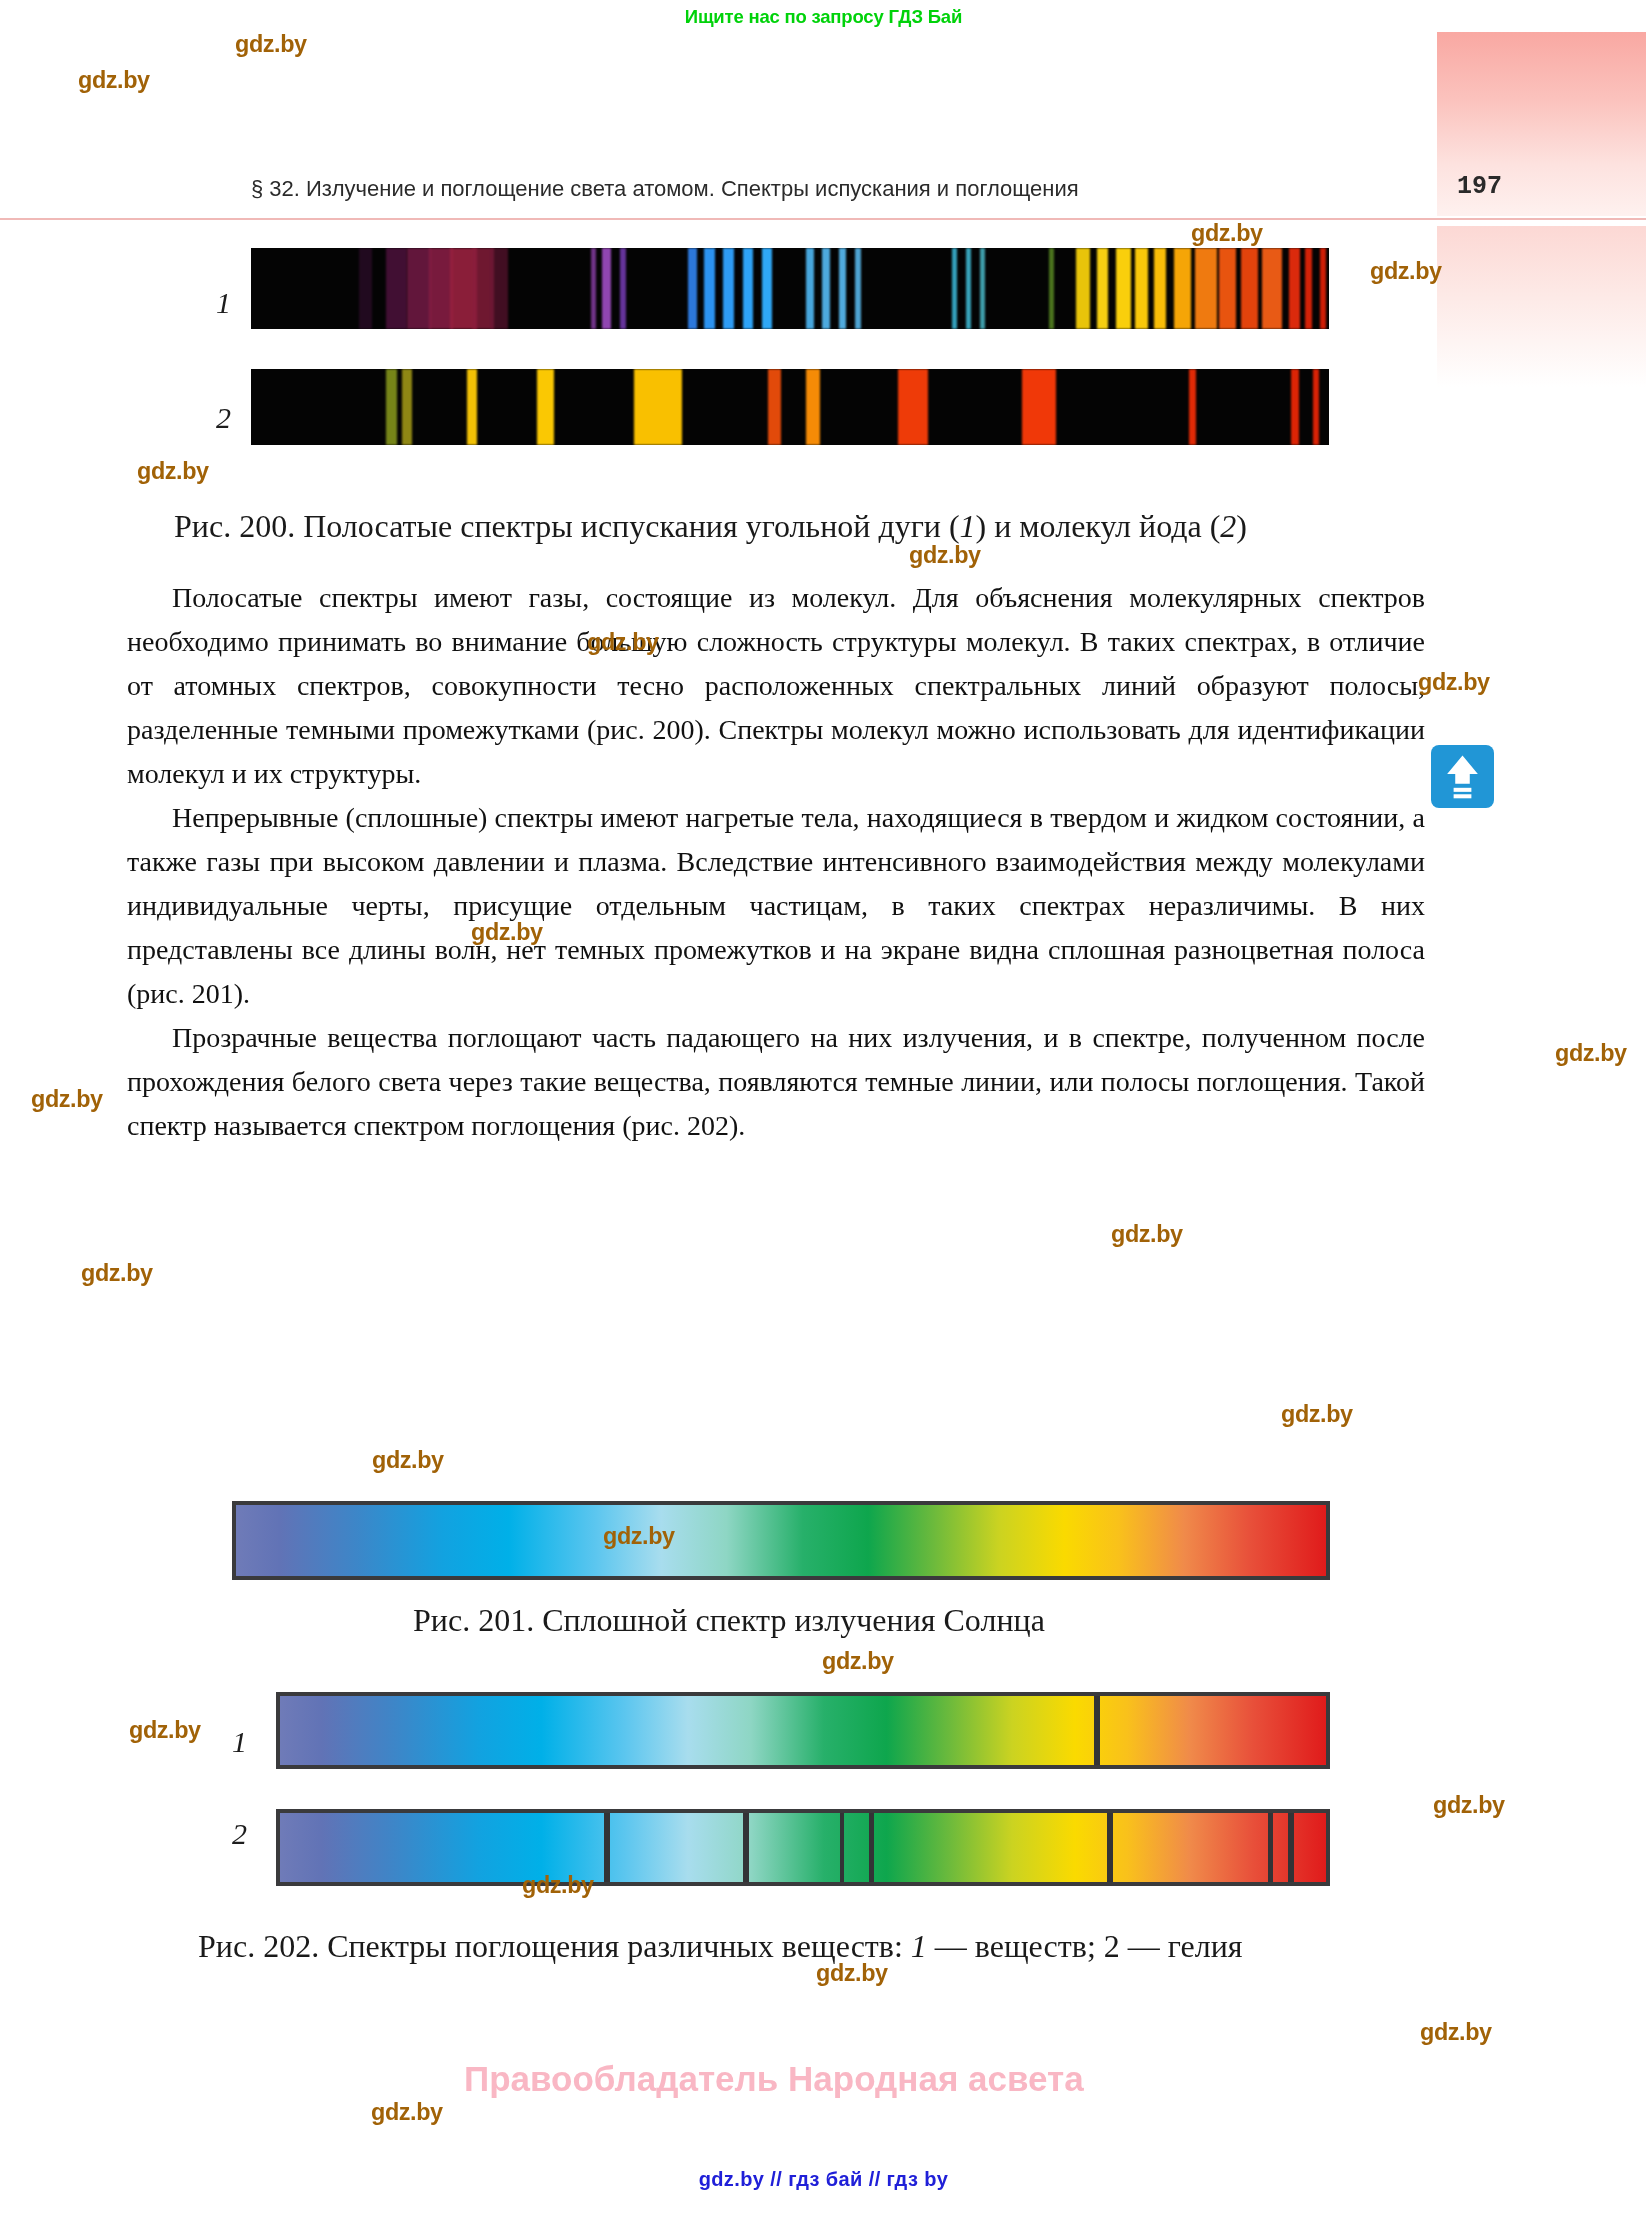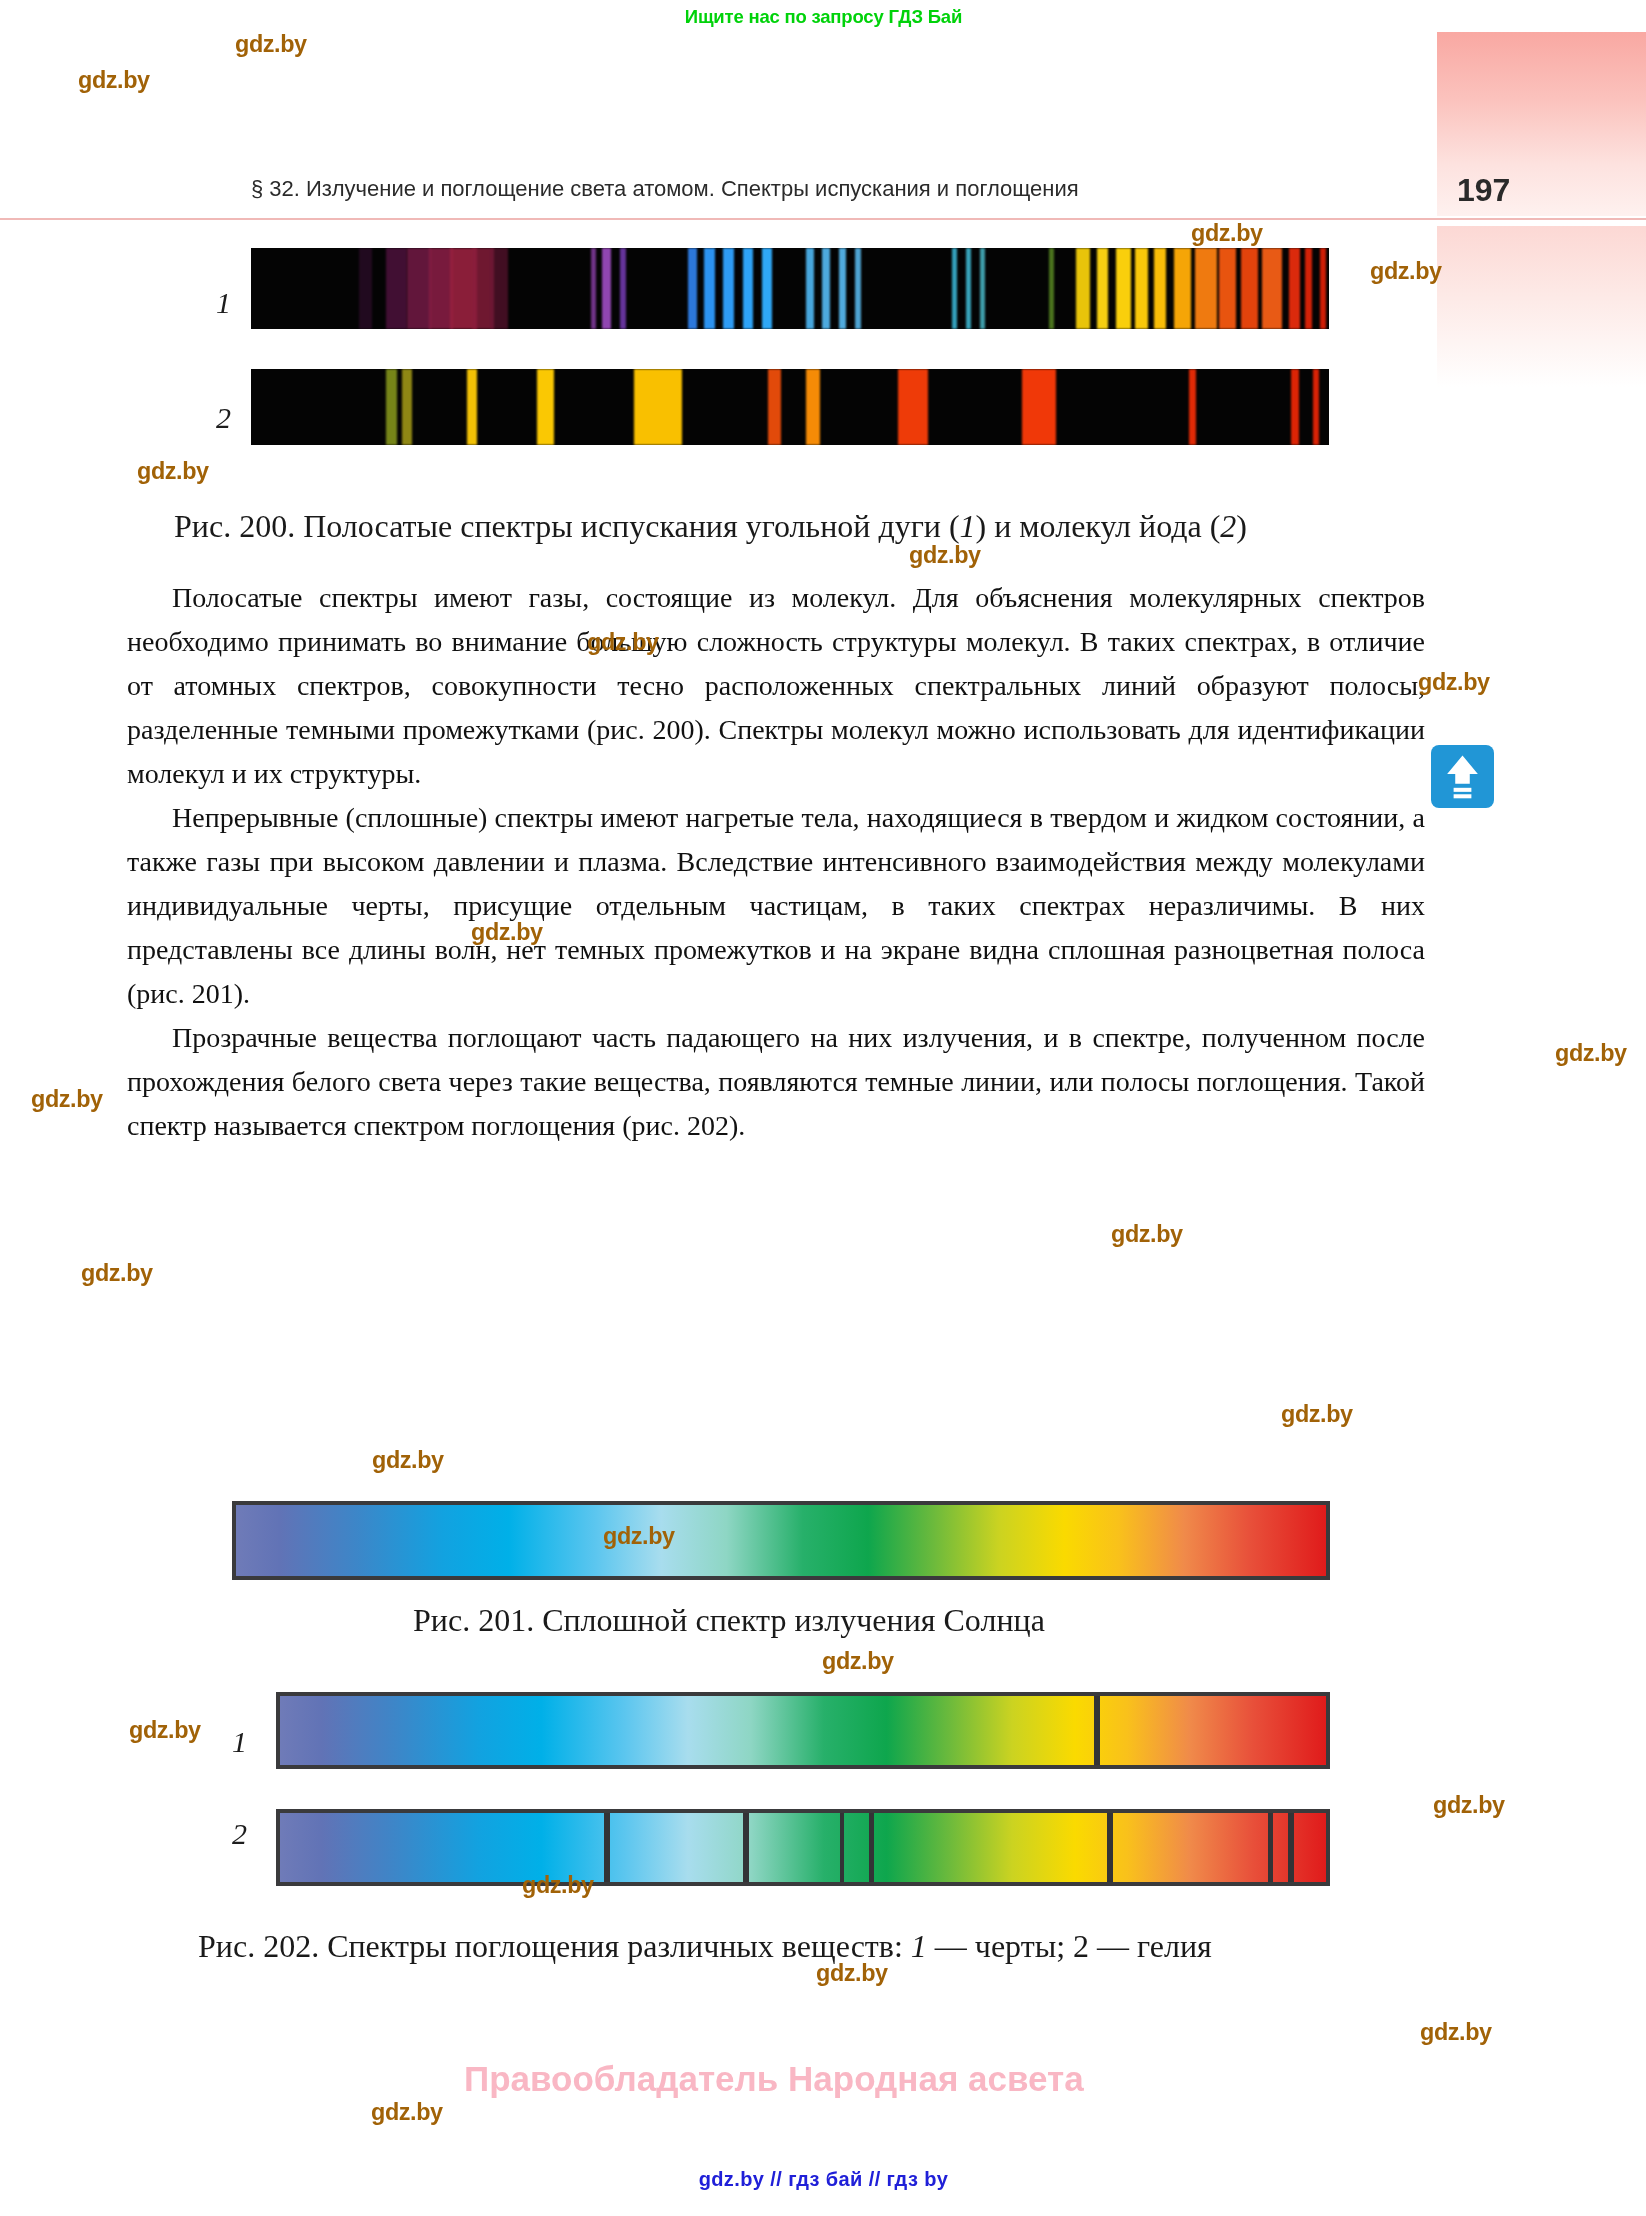--- a/index.html
+++ b/index.html
@@ -54,23 +54,23 @@
     left: 1437px;
     top: 226px;
     width: 210px;
     height: 161px;
     background: linear-gradient(180deg, #fcd8d4 0%, #fdeae7 45%, #ffffff 100%);
   }
   #page-number {
     position: absolute;
     left: 1457px;
     top: 172px;
-    font-family: Liberation Sans, sans-serif;
-    font-weight: 700;
-    font-size: 32px;
+    font-family: Liberation Mono, monospace;
+    font-weight: 700;
+    font-size: 25px;
     color: #2a2a2a;
   }
 
   
   #running-head {
     position: absolute;
     left: 251px;
     top: 176px;
     font-family: "Liberation Sans", sans-serif;
     font-size: 22px;
@@ -326,21 +326,21 @@
 <div class="abs-band" id="abs-band-2" style="left:276px; top:1809px; width:1054px; height:77px;">
     <div class="abs-line" style="left: 31%; width: 0.55%;"></div>
     <div class="abs-line" style="left: 44.3%; width: 0.55%;"></div>
     <div class="abs-line" style="left: 53.5%; width: 0.45%;"></div>
     <div class="abs-line" style="left: 56.3%; width: 0.5%;"></div>
     <div class="abs-line" style="left: 79.1%; width: 0.55%;"></div>
     <div class="abs-line" style="left: 94.5%; width: 0.45%;"></div>
     <div class="abs-line" style="left: 96.4%; width: 0.5%;"></div>
   </div>
 
-<div class="caption" style="left:198px; top:1928px;"><span>Рис. 202. Спектры поглощения различных веществ: </span><i>1</i><span> — черты; </span><span>2</span><span> — гелия</span></div>
+<div class="caption" style="left:198px; top:1928px;"><span>Рис. 202. Спектры поглощения различных веществ: </span><i>1</i><span> — веществ; </span><span>2</span><span> — гелия</span></div>
 
 <div id="copyright">Правообладатель Народная асвета</div>
 
 <div id="footer">gdz.by  //  гдз бай  //  гдз by</div>
 
 <div id="wm-layer">
     <div class="wm" style="left: 235px; top: 31px; font-size: 23.4px;">gdz.by</div>
     <div class="wm" style="left: 78px; top: 67px; font-size: 23.4px;">gdz.by</div>
     <div class="wm" style="left: 1191px; top: 220px; font-size: 23.4px;">gdz.by</div>
     <div class="wm" style="left: 1370px; top: 258px; font-size: 23.4px;">gdz.by</div>

